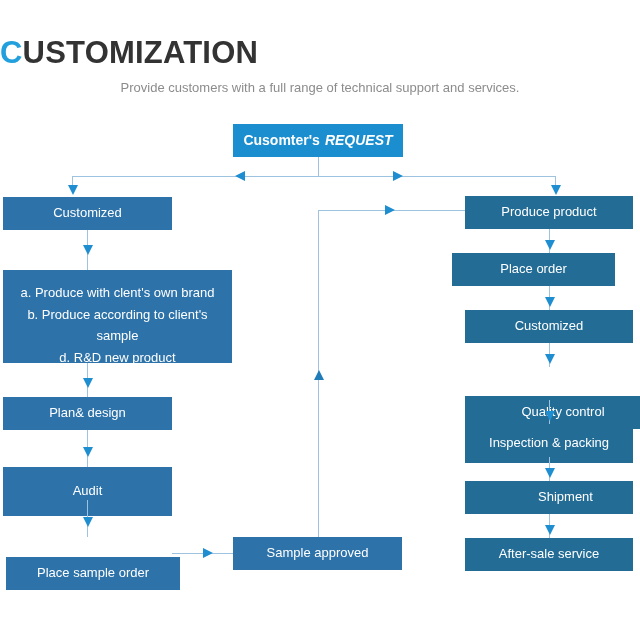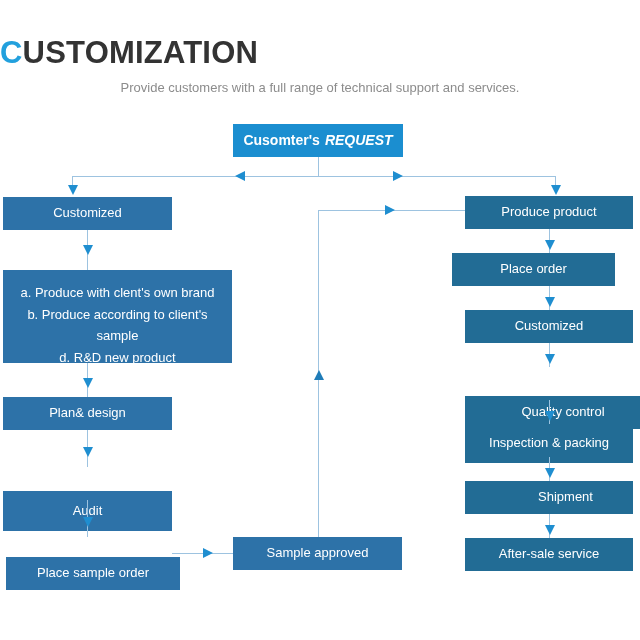--- a/index.html
+++ b/index.html
@@ -148,21 +148,21 @@
   </div>
 
   <div class="ln v" style="left:87px; top:363px; height:34px;"></div>
   <div class="arw down" style="left:83px; top:378px;"></div>
 
   <div class="node mid" style="left:3px; top:397px; width:169px; height:33px;">Plan&amp; design</div>
 
   <div class="ln v" style="left:87px; top:430px; height:37px;"></div>
   <div class="arw down" style="left:83px; top:447px;"></div>
 
-  <div class="node mid" style="left:3px; top:467px; width:169px; height:40px;margin-top:24px;">Audit</div>
+  <div class="node mid" style="left:3px; top:467px; width:169px; height:49px;">Audit</div>
 
   <div class="ln v" style="left:87px; top:500px; height:37px;"></div>
   <div class="arw down" style="left:83px; top:517px;"></div>
 
   <div class="node mid" style="left:6px; top:537px; width:174px; height:33px;margin-top:20px;">Place sample order</div>
 
   <div class="ln h" style="left:172px; top:553px; width:61px;"></div>
   <div class="arw right" style="left:203px; top:548px;"></div>
 
   <div class="node mid" style="left:233px; top:537px; width:169px; height:33px;">Sample approved</div>

